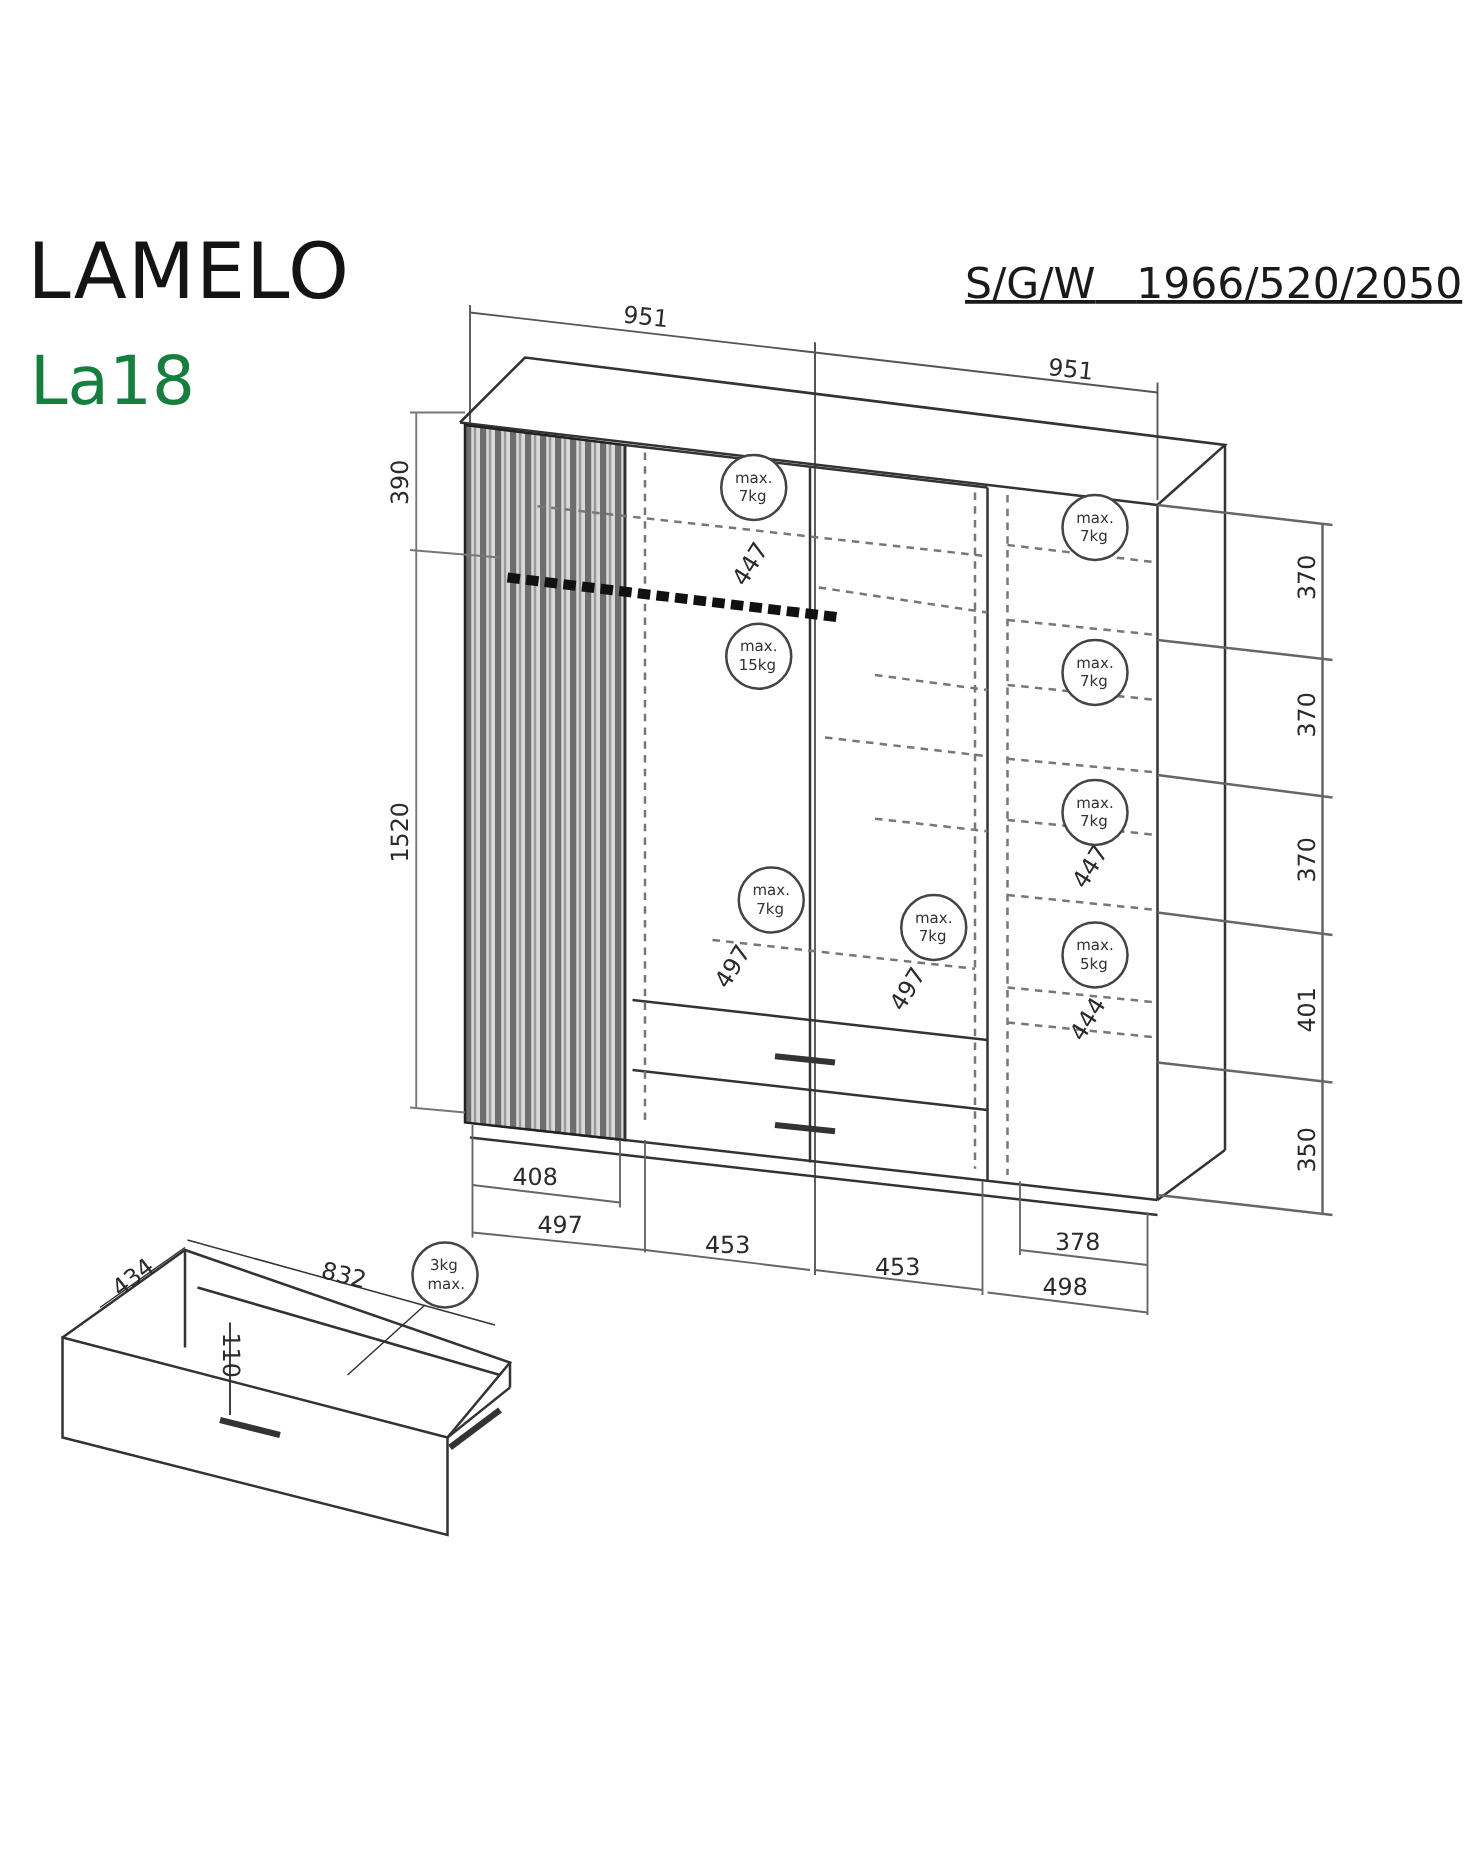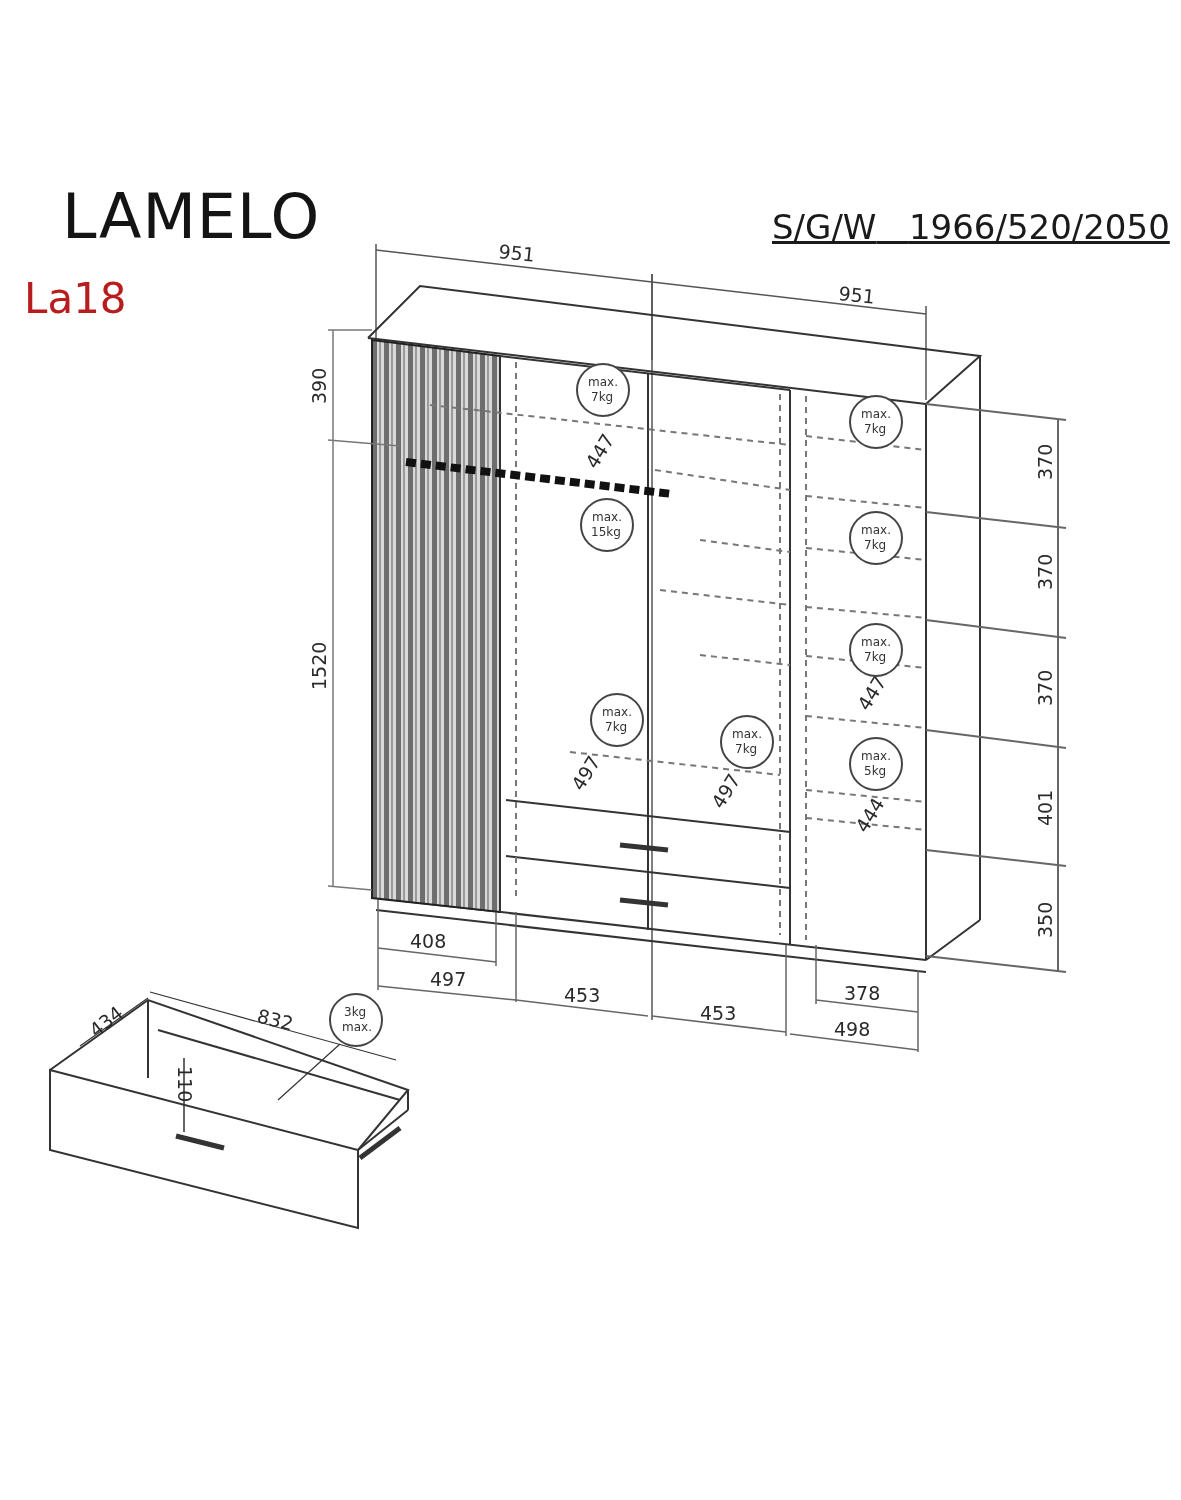--- a/index.html
+++ b/index.html
@@ -1,18 +1,18 @@
 <!DOCTYPE html>
 <html><head>
 <meta charset="utf-8">
 <style>
   html, body { margin:0; padding:0; background:#ffffff; }
   body { width:1181px; height:1500px; position:relative; overflow:hidden; font-family:"DejaVu Sans", sans-serif; color:#1a1a1a; }
-  .title { position:absolute; left:22px; top:186px; font-size:62px; font-weight:400; letter-spacing:1px; color:#141414; line-height:1;margin-left:40px; }
-  .subtitle { position:absolute; left:24px; top:278px; font-size:42px; color:#b91c1c; line-height:1; }
+  .title { position:absolute; left:22px; top:186px; font-size:62px; font-weight:400; letter-spacing:1px; color:#141414; line-height:1; }
+  .subtitle { position:absolute; left:24px; top:278px; font-size:54px; color:#15803d; line-height:1; }
   .spec { position:absolute; left:772px; top:210px; font-size:34px; color:#1a1a1a; line-height:1; white-space:pre;text-decoration:underline; }
   svg { position:absolute; left:0; top:0; }
   .dim { font-family:"DejaVu Sans", sans-serif; font-size:19px; fill:#2a2a2a; }
   .cap { font-family:"DejaVu Sans", sans-serif; font-size:12px; fill:#333; }
 </style>
 </head>
 <body>
 
 <div class="title">LAMELO</div>
 <div class="subtitle">La18</div>

